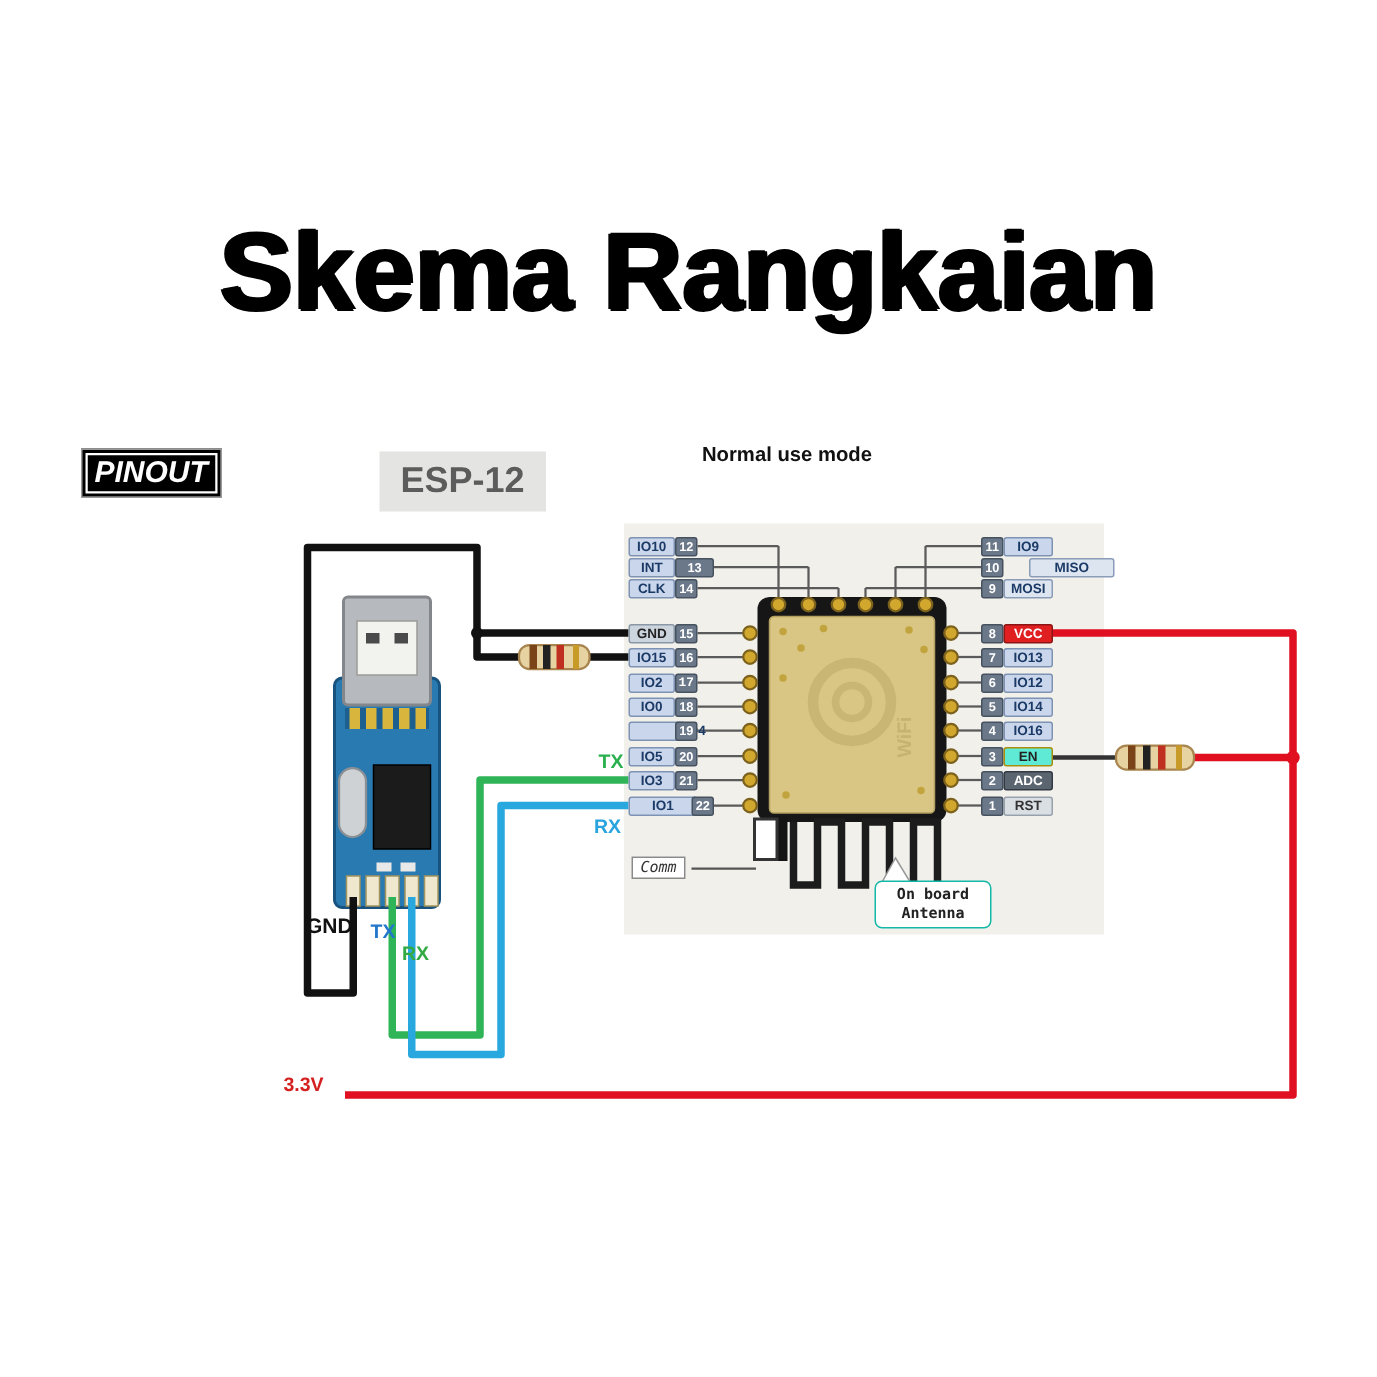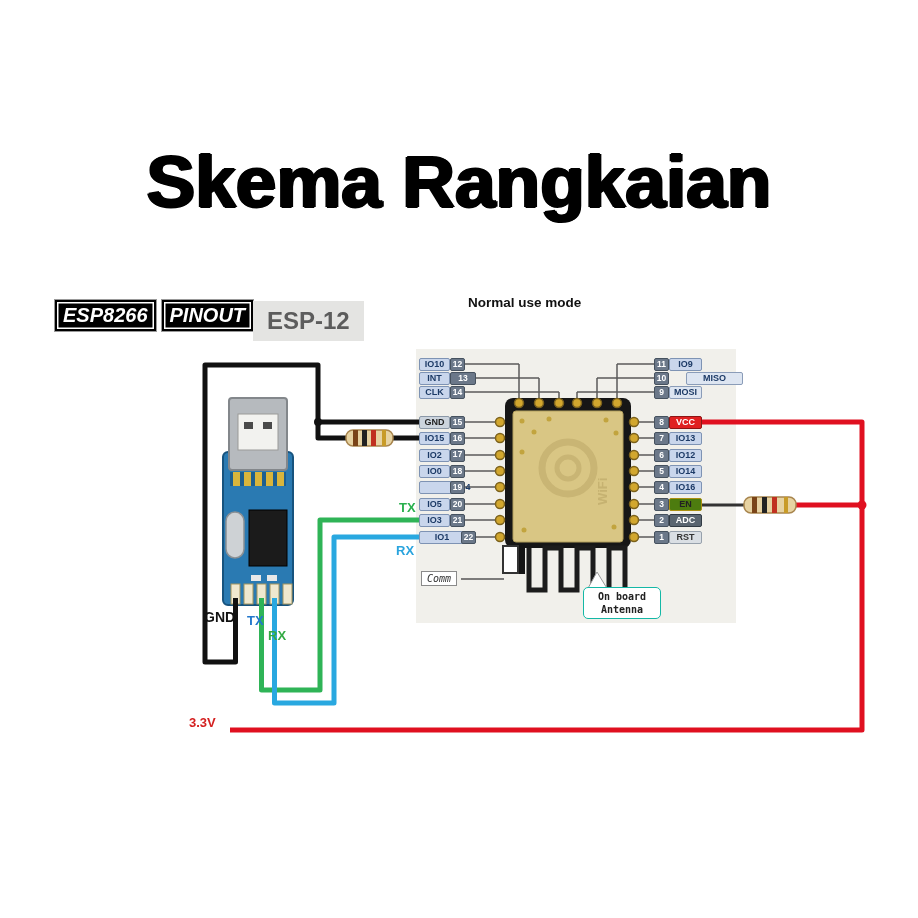--- a/index.html
+++ b/index.html
@@ -14,38 +14,37 @@
   #mode-label{position:absolute;left:468px;top:295px;font-size:13.5px;font-weight:bold;color:#111}
   #panel{position:absolute;left:416px;top:349px;width:320px;height:274px;background:#f1f0eb}
   svg.layer{position:absolute;left:0;top:0;z-index:2}
   #pins-layer{position:absolute;left:0;top:0;width:918px;height:918px;z-index:3;pointer-events:none}
   .pinbox{position:absolute;height:13px;line-height:11px;font-size:9px;font-weight:bold;text-align:center;
           border:1px solid #5a6a7a;border-radius:2px}
   .style-io{background:#c9d6ec;color:#1c3a66;border-color:#7e93b4}
   .style-spi{background:#dde5f1;color:#1c3a66;border-color:#8a9cb8}
   .style-gnd{background:#ccd4dd;color:#222;border-color:#8a97a6}
   .style-vcc{background:#e02020;color:#fff;border-color:#8d1414}
-  .style-en{background:#4d7c0f;color:#222;border-color:#a98f10}
+  .style-en{background:#5eead4;color:#222;border-color:#a98f10}
   .style-adc{background:#5a6570;color:#fff;border-color:#323b44}
   .style-rst{background:#dadfe4;color:#333;border-color:#97a1ac}
   .style-num{background:#6b7889;color:#fff;border-color:#46525f;font-size:8.5px}
   .wire-label{position:absolute;font-weight:bold;font-size:13px;z-index:4}
   #comm-label{position:absolute;left:421px;top:571px;background:#fff;border:1px solid #8a8a8a;
               font-family:"DejaVu Sans Mono",monospace;font-style:italic;font-size:10px;padding:1px 5px;color:#333;z-index:4}
   #antenna-bubble{position:absolute;left:583px;top:587px;width:78px;background:#fff;border:1px solid #14b8a6;border-radius:5px;
                   text-align:center;font-family:"DejaVu Sans Mono",monospace;font-size:10px;font-weight:bold;line-height:13px;
                   padding:2px 0;color:#222;z-index:4}
 </style>
 </head>
 <body>
 
 <div id="title">Skema Rangkaian</div>
 
 <div id="badges">
-  <div class="logo-badge">ESP8266</div>
   <div class="logo-badge">PINOUT</div>
 </div>
 <div id="esp12-badge">ESP-12</div>
 
 <div id="mode-label">Normal use mode</div>
 
 <div id="panel"></div>
 
 <svg class="layer" width="918" height="918" viewBox="0 0 918 918">
 

